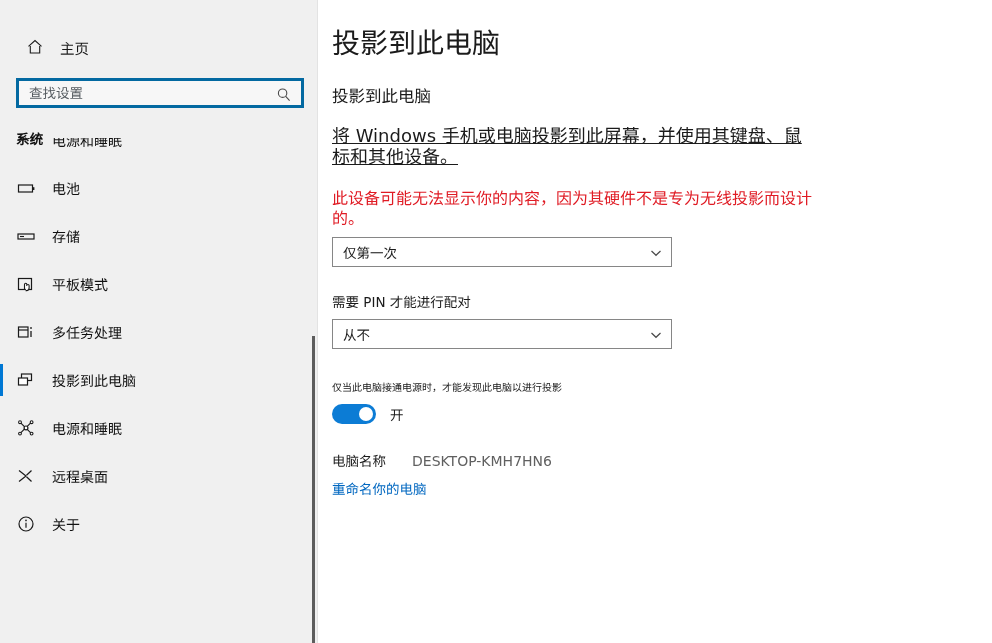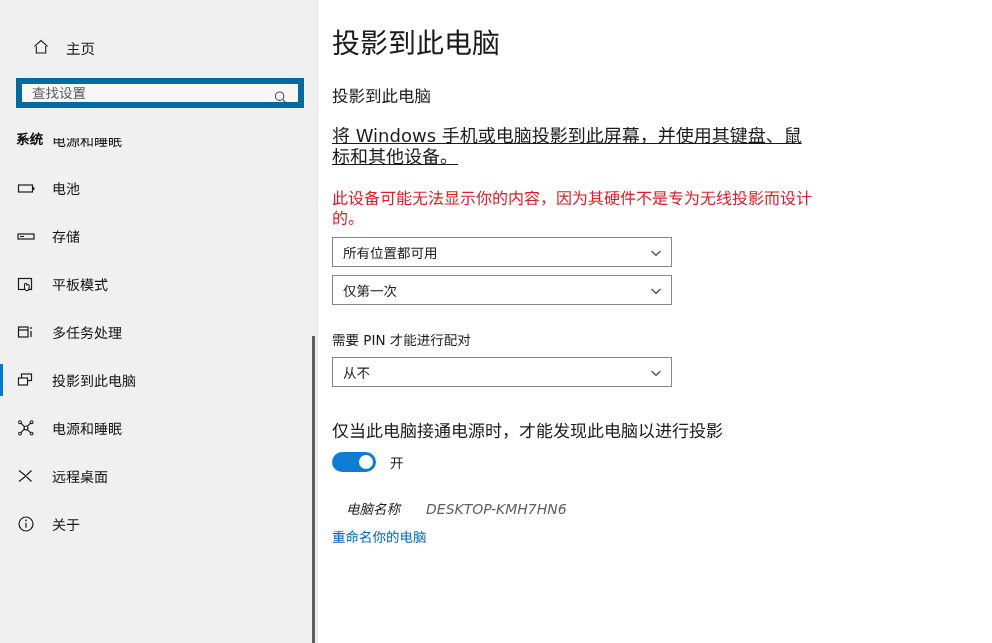--- a/index.html
+++ b/index.html
@@ -30,42 +30,42 @@
     border-right: 1px solid #e3e3e3;
     box-sizing: border-box;
     overflow: hidden;
     flex: 0 0 318px;
   }
   .home-row {
     display: flex;
     align-items: center;
     height: 34px;
     margin-top: 30px;
-    padding-left: 30px;
+    padding-left: 24px;
     cursor: default;
   }
   .home-row .ic {
     width: 22px;
     height: 22px;
     display: flex;
     align-items: center;
     justify-content: center;
     margin-right: 14px;
   }
   .home-label {
     font-size: 14.5px;
     color: #1a1a1a;
   }
 
   .search-wrap {
     margin: 14px 0 0 16px;
     width: 288px;
     height: 30px;
     background: #f7f7f7;
-    border: 6px solid #0369a1;
+    border: 3px solid #0369a1;
     box-sizing: border-box;
     display: flex;
     align-items: center;
     position: relative;
   }
   .search-input {
     border: 0;
     outline: 0;
     background: transparent;
     font-family: inherit;
@@ -225,21 +225,21 @@
   }
   .combo .chev {
     position: absolute;
     right: 8px;
     top: 8px;
     width: 14px;
     height: 14px;
   }
 
   .toggle-label {
-    font-size: 17px;
+    font-size: 10px;
     color: #1b1b1b;
     margin: 30px 0 0 14px;
   }
   .toggle-row {
     display: flex;
     align-items: center;
     margin: 10px 0 0 14px;
   }
   .switch {
     width: 44px;
@@ -261,22 +261,21 @@
   }
   .switch-state {
     font-size: 13.5px;
     color: #1b1b1b;
     margin-left: 14px;
   }
 
   .pcname-row {
     display: flex;
     align-items: baseline;
-    margin: 26px 0 0 28px;
-    font-style: italic;
+    margin: 26px 0 0 14px;
   }
   .pcname-label {
     font-size: 13.5px;
     color: #1b1b1b;
     margin-right: 26px;
   }
   .pcname-value {
     font-size: 14px;
     color: #606060;
   }
@@ -442,28 +441,20 @@
 
     <div class="page-title">投影到此电脑</div>
 
     <div class="section-head">投影到此电脑</div>
 
     <div class="desc">将 Windows 手机或电脑投影到此屏幕，并使用其键盘、鼠标和其他设备。</div>
 
     <div class="warn red2">此设备可能无法显示你的内容，因为其硬件不是专为无线投影而设计的。</div>
 
 
-    <div class="combo">
-      <span class="val">所有位置都可用</span>
-      <span class="chev">
-        <svg width="14" height="14" viewBox="0 0 14 14">
-          <path d="M2.5 5 L7 9.3 L11.5 5" fill="none" stroke="#4a4a4a" stroke-width="1.2"></path>
-        </svg>
-      </span>
-    </div>
 
 
     <div class="combo">
       <span class="val">仅第一次</span>
       <span class="chev">
         <svg width="14" height="14" viewBox="0 0 14 14">
           <path d="M2.5 5 L7 9.3 L11.5 5" fill="none" stroke="#4a4a4a" stroke-width="1.2"></path>
         </svg>
       </span>
     </div>

